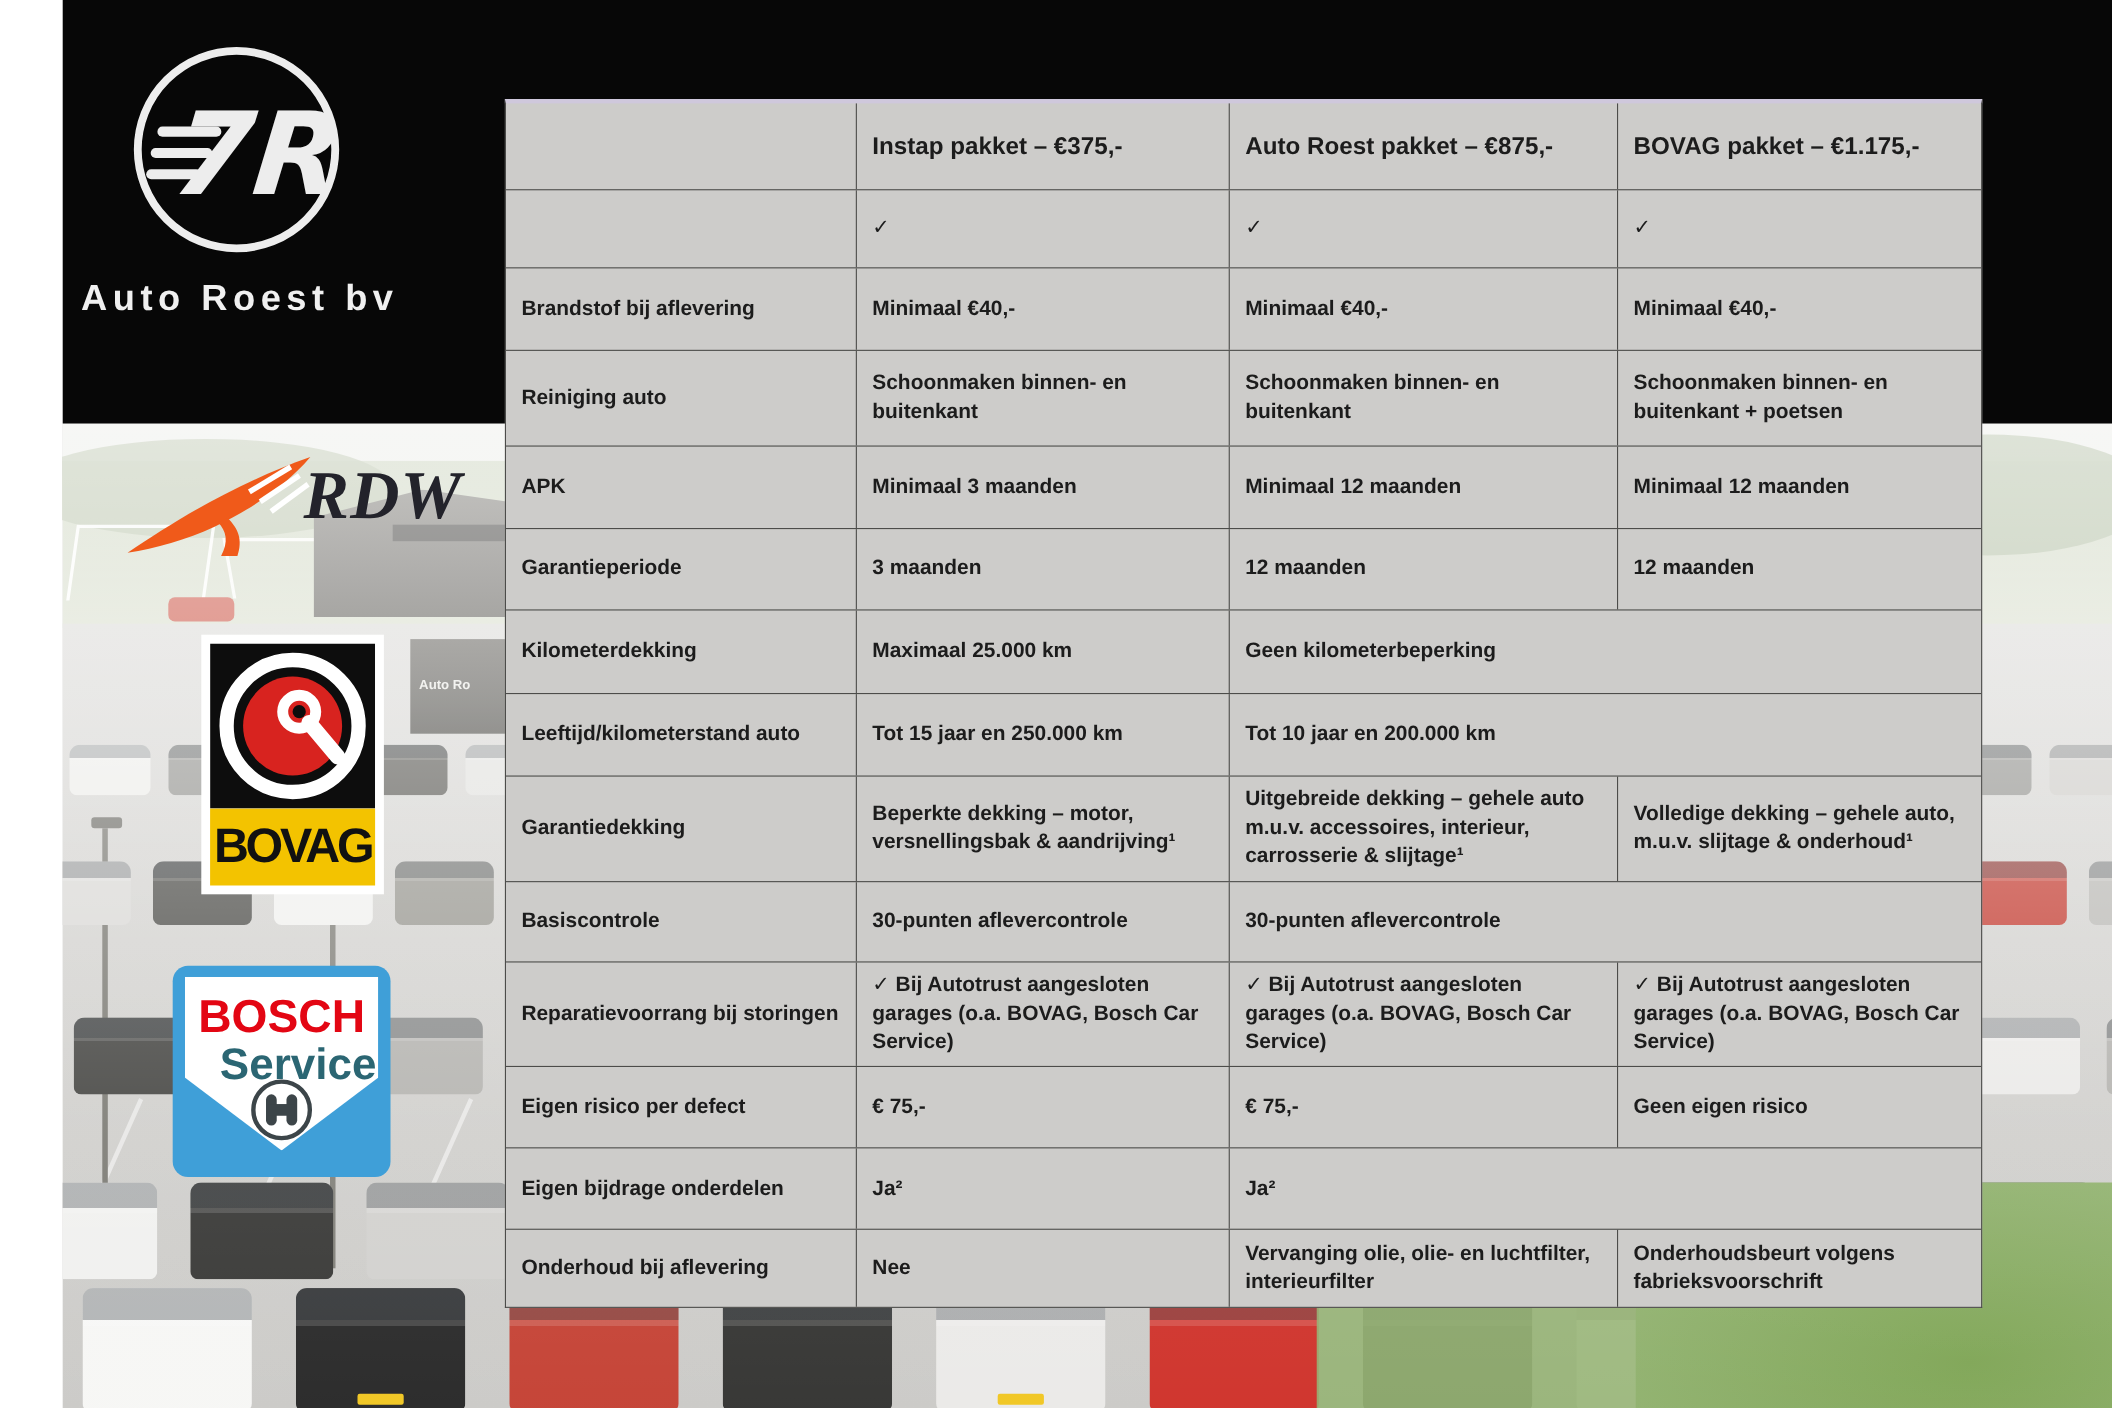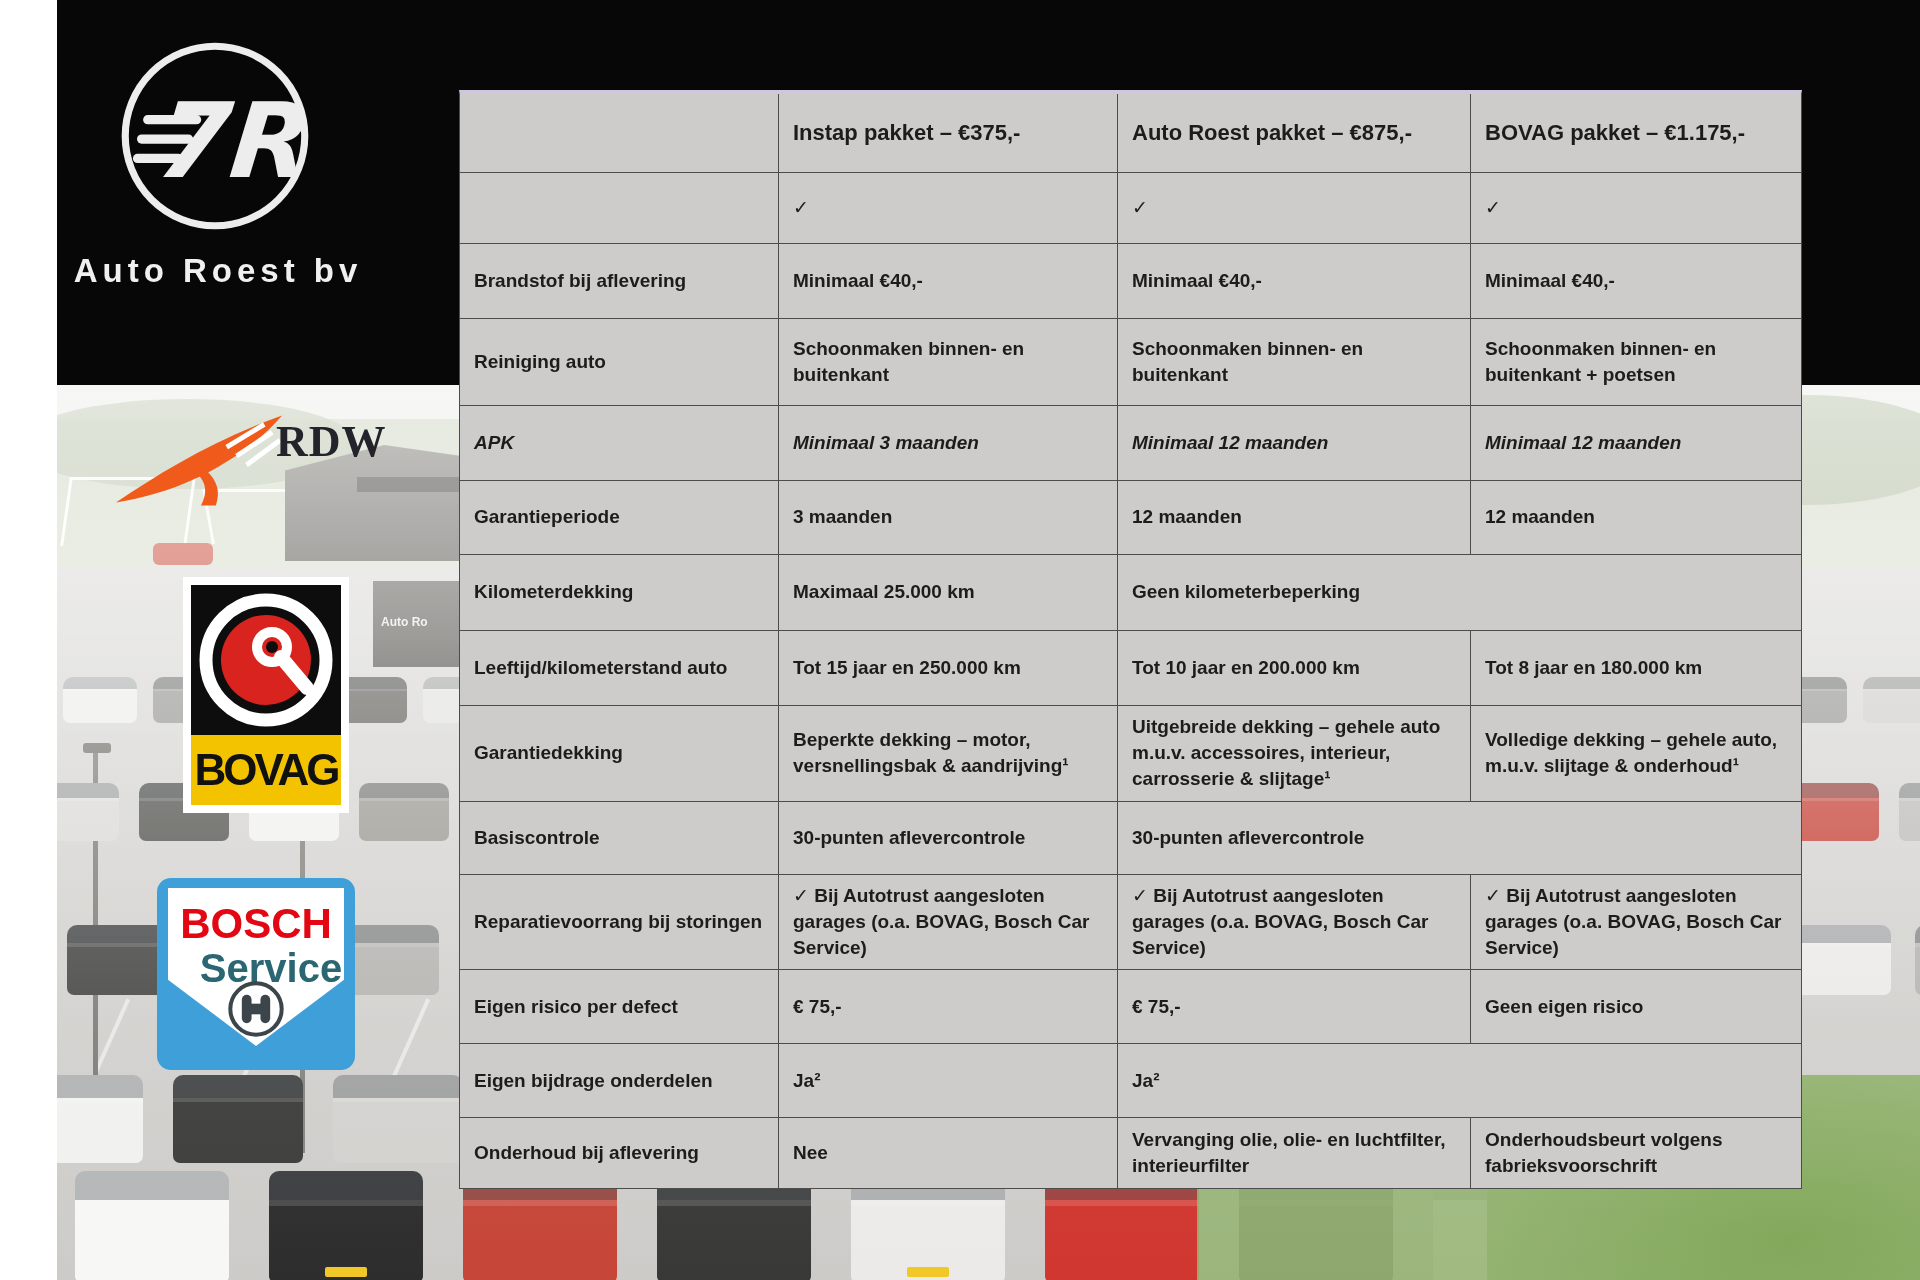--- a/index.html
+++ b/index.html
@@ -12,21 +12,21 @@
   .photo{position:absolute;left:57px;top:385px;width:1863px;height:895px;overflow:hidden;background:#d8d7d4;z-index:1;}
   
   .band{position:absolute;left:57px;top:0;width:1863px;height:385px;background:#070707;z-index:2;}
   .ar-mono{position:absolute;left:56px;top:34px;width:204px;height:204px;}
   .ar-name{position:absolute;left:16px;top:252px;width:290px;text-align:center;
     color:#f0f0f0;font-size:33px;font-weight:bold;letter-spacing:5px;white-space:nowrap;}
   
   .rdw{position:absolute;left:112px;top:410px;width:320px;height:108px;z-index:6;}
   .rdw svg{position:absolute;left:0;top:0;width:178px;height:102px;}
   .rdw-text{position:absolute;left:164px;top:6px;font-family:"Liberation Serif","DejaVu Serif",serif;
-    font-weight:bold;font-size:44px;color:#23232b;letter-spacing:1px;}
+    font-weight:bold;font-size:62px;color:#23232b;letter-spacing:1px;font-style:italic;}
   
   .bovag{position:absolute;left:183px;top:577px;width:166px;height:236px;background:#ffffff;
     box-sizing:border-box;padding:8px;z-index:6;}
   .bovag svg{display:block;width:150px;height:150px;}
   .bovag-label{width:150px;height:70px;margin-top:0;background:var(--bovag-yellow,#f3c300);
     display:flex;align-items:center;justify-content:center;
     font-size:44px;font-weight:800;letter-spacing:-3px;color:#111111;}
   
   .bosch{position:absolute;left:157px;top:878px;width:198px;height:192px;border-radius:14px;
     background:var(--bosch-blue,#3f9fd8);z-index:6;}
@@ -229,42 +229,41 @@
       <div class="t-cell">Minimaal €40,-</div>
       <div class="t-cell">Minimaal €40,-</div>
       <div class="t-cell">Minimaal €40,-</div>
     </div>
     <div class="t-row" style="min-height: 86px;">
       <div class="t-cell">Reiniging auto</div>
       <div class="t-cell">Schoonmaken binnen- en buitenkant</div>
       <div class="t-cell">Schoonmaken binnen- en buitenkant</div>
       <div class="t-cell">Schoonmaken binnen- en buitenkant + poetsen</div>
     </div>
-    <div class="t-row" style="min-height: 74px; font-style: italic;">
+    <div class="t-row" style="min-height: 74px;">
       <div class="t-cell">APK</div>
       <div class="t-cell">Minimaal 3 maanden</div>
       <div class="t-cell">Minimaal 12 maanden</div>
       <div class="t-cell">Minimaal 12 maanden</div>
     </div>
     <div class="t-row" style="min-height: 73px;">
       <div class="t-cell">Garantieperiode</div>
       <div class="t-cell">3 maanden</div>
       <div class="t-cell">12 maanden</div>
       <div class="t-cell">12 maanden</div>
     </div>
     <div class="t-row" style="min-height: 75px;">
       <div class="t-cell">Kilometerdekking</div>
       <div class="t-cell">Maximaal 25.000 km</div>
       <div class="t-cell">Geen kilometerbeperking</div>
     </div>
     <div class="t-row" style="min-height: 74px;">
       <div class="t-cell">Leeftijd/kilometerstand auto</div>
       <div class="t-cell">Tot 15 jaar en 250.000 km</div>
       <div class="t-cell">Tot 10 jaar en 200.000 km</div>
-      <div class="t-cell">Tot 8 jaar en 180.000 km</div>
     </div>
     <div class="t-row" style="min-height: 90px;">
       <div class="t-cell">Garantiedekking</div>
       <div class="t-cell">Beperkte dekking – motor, versnellingsbak &amp; aandrijving¹</div>
       <div class="t-cell">Uitgebreide dekking – gehele auto m.u.v. accessoires, interieur, carrosserie &amp; slijtage¹</div>
       <div class="t-cell">Volledige dekking – gehele auto, m.u.v. slijtage &amp; onderhoud¹</div>
     </div>
     <div class="t-row" style="min-height: 72px;">
       <div class="t-cell">Basiscontrole</div>
       <div class="t-cell">30-punten aflevercontrole</div>

